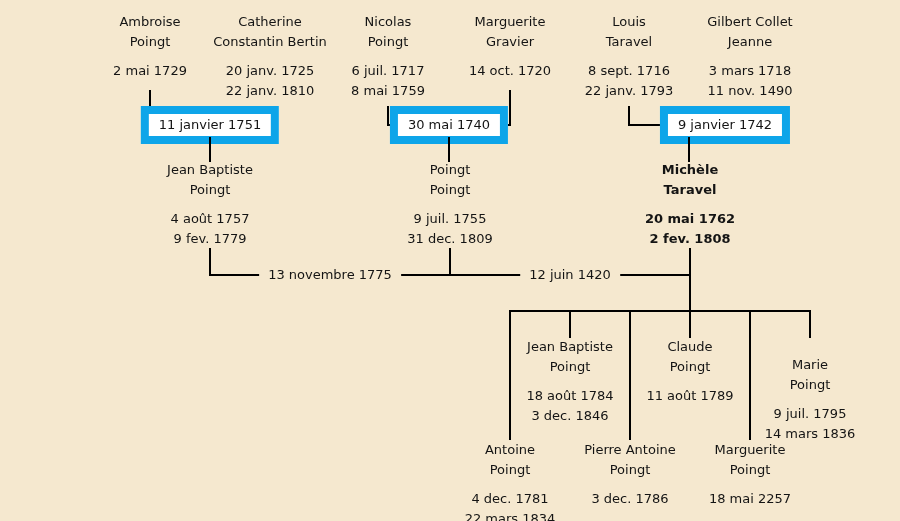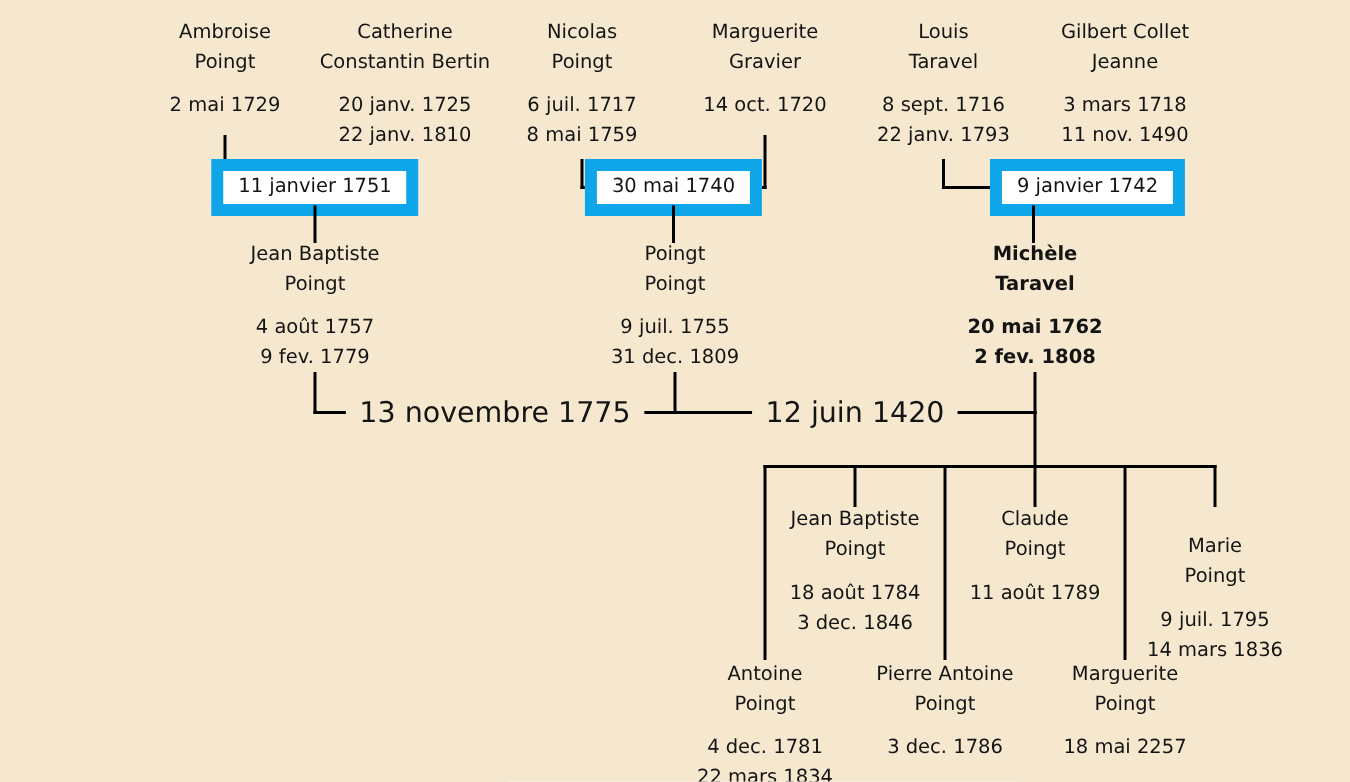--- a/index.html
+++ b/index.html
@@ -31,21 +31,21 @@
     padding:2px 10px;
     font-size:13px;
     line-height:18px;
     white-space:nowrap;
   }
   .mlabel{
     position:absolute;
     transform:translate(-50%,-50%);
     background:#f5e8cf;
     padding:0 9px;
-    font-size:19px;
+    font-size:13px;
     line-height:18px;
     white-space:nowrap;
   }
 </style>
 </head>
 <body>
 
 <div id="canvas">
 
   <div class="person" style="left:75px;top:12px;">

